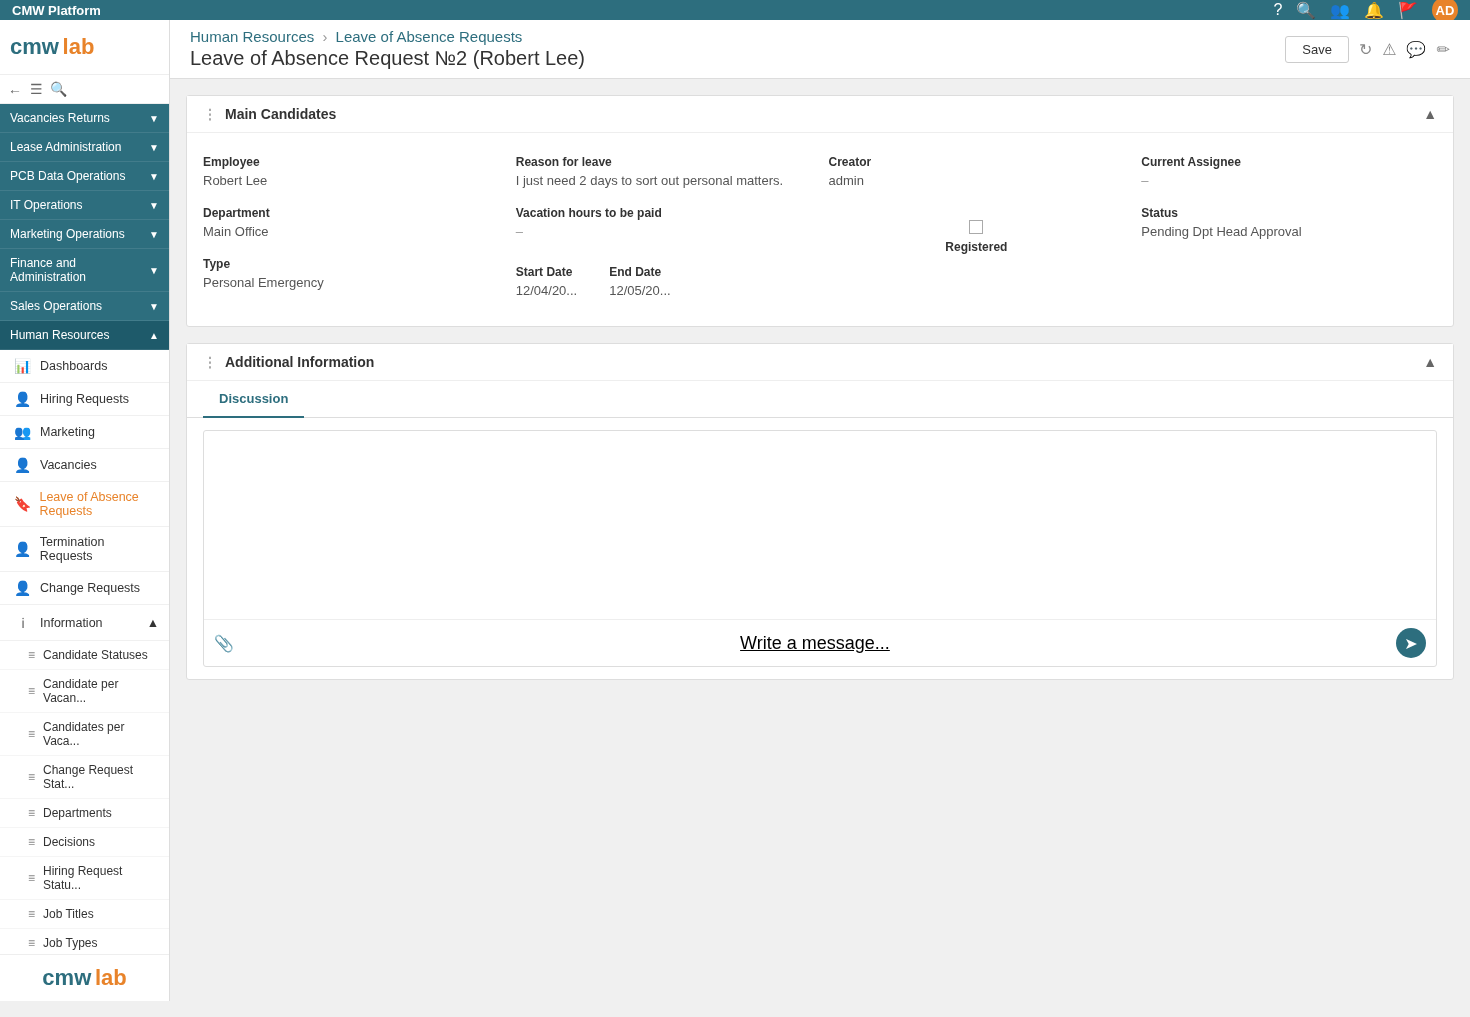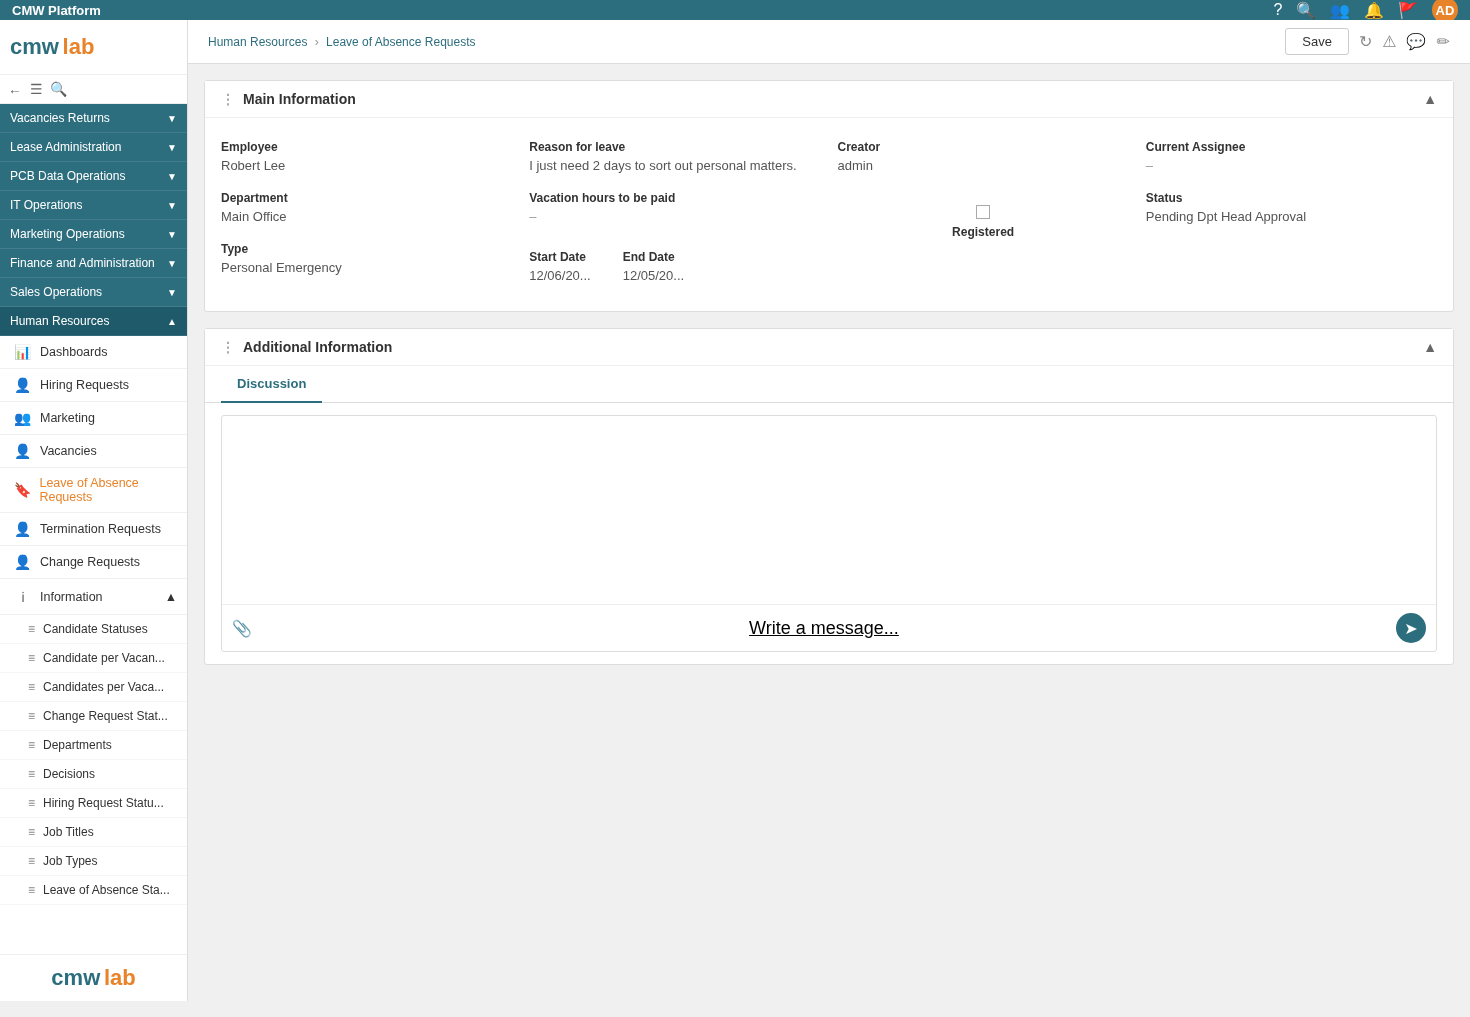--- a/index.html
+++ b/index.html
@@ -22,21 +22,21 @@
       width: 26px; height: 26px; border-radius: 50%;
       background: #e8832a; color: white; font-size: 13px;
       display: flex; align-items: center; justify-content: center; font-weight: bold;
     }
 
     
     .main-layout { display: flex; height: calc(1017px - 36px); }
 
     
     .sidebar {
-      width: 188px;
+      width: 170px;
       background: white;
       display: flex;
       flex-direction: column;
       border-right: 1px solid #ddd;
       overflow: hidden;
     }
     .sidebar-logo {
       padding: 14px 10px;
       border-bottom: 1px solid #eee;
       display: flex; align-items: center;
@@ -110,21 +110,21 @@
 
     
     .content-header {
       background: white;
       border-bottom: 1px solid #ddd;
       padding: 8px 20px;
       display: flex;
       align-items: center;
       justify-content: space-between;
     }
-    .breadcrumb { font-size: 12px; color: #2d6e7e; }
+    .breadcrumb { font-size: 15px; color: #2d6e7e; }
     .breadcrumb a { color: #2d6e7e; text-decoration: none; }
     .breadcrumb .sep { color: #999; margin: 0 4px; }
     .page-title { font-size: 20px; color: #333; font-weight: normal; margin-top: 2px; }
     .header-actions { display: flex; align-items: center; gap: 10px; }
     .btn-save {
       background: white; border: 1px solid #ccc; padding: 5px 16px;
       border-radius: 3px; cursor: pointer; font-size: 13px; color: #333;
     }
     .header-action-icon { color: #888; font-size: 16px; cursor: pointer; }
 
@@ -365,37 +365,38 @@
 
   <div class="content-area">
 
     <div class="content-header">
       <div>
         <div class="breadcrumb">
           <a>Human Resources</a>
           <span class="sep">›</span>
           <a>Leave of Absence Requests</a>
         </div>
+        <div class="page-title">Leave of Absence Request №2 (Robert Lee)</div>
       </div>
       <div class="header-actions">
         <button class="btn-save">Save</button>
         <span class="header-action-icon">↻</span>
         <span class="header-action-icon">⚠</span>
         <span class="header-action-icon">💬</span>
         <span class="header-action-icon">✏</span>
       </div>
     </div>
 
     <div class="main-content">
 
       <div class="section-card">
         <div class="section-header">
           <div class="section-title">
             <span class="section-drag-icon">⋮</span>
-            <span>Main Information</span>
+            <span>Main Candidates</span>
           </div>
           <span class="section-collapse">▲</span>
         </div>
 
         <div class="form-grid">
 
           <div>
             <div class="form-field">
               <div class="form-label">Employee</div>
               <div class="form-value">Robert Lee</div>
@@ -415,21 +416,21 @@
               <div class="form-label">Reason for leave</div>
               <div class="form-value">I just need 2 days to sort out personal matters.</div>
             </div>
             <div class="form-field">
               <div class="form-label">Vacation hours to be paid</div>
               <div class="form-value dash">–</div>
             </div>
             <div style="display:flex; gap:20px; margin-top:8px;">
               <div class="form-field">
                 <div class="form-label">Start Date</div>
-                <div class="form-value">12/06/20...</div>
+                <div class="form-value">12/04/20...</div>
               </div>
               <div class="form-field">
                 <div class="form-label">End Date</div>
                 <div class="form-value">12/05/20...</div>
               </div>
             </div>
           </div>
 
           <div>
             <div class="form-field">

